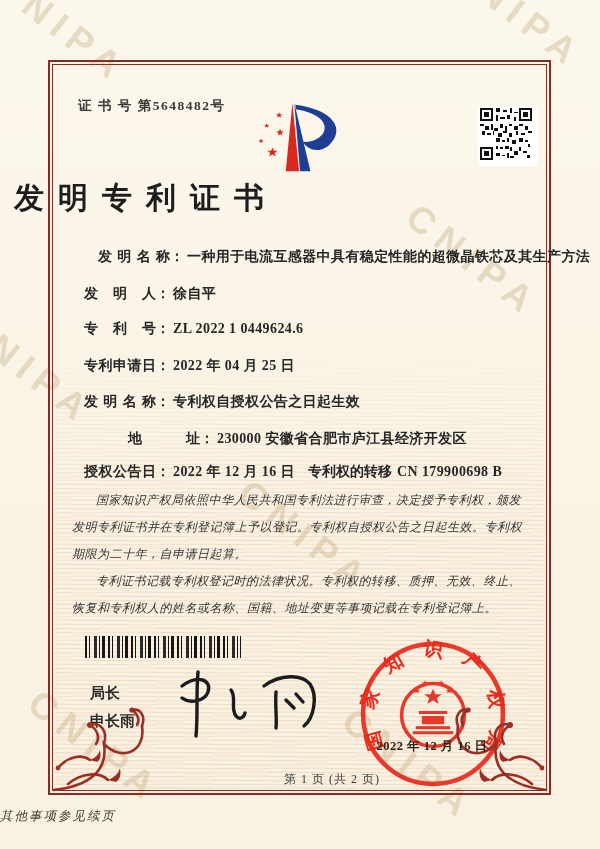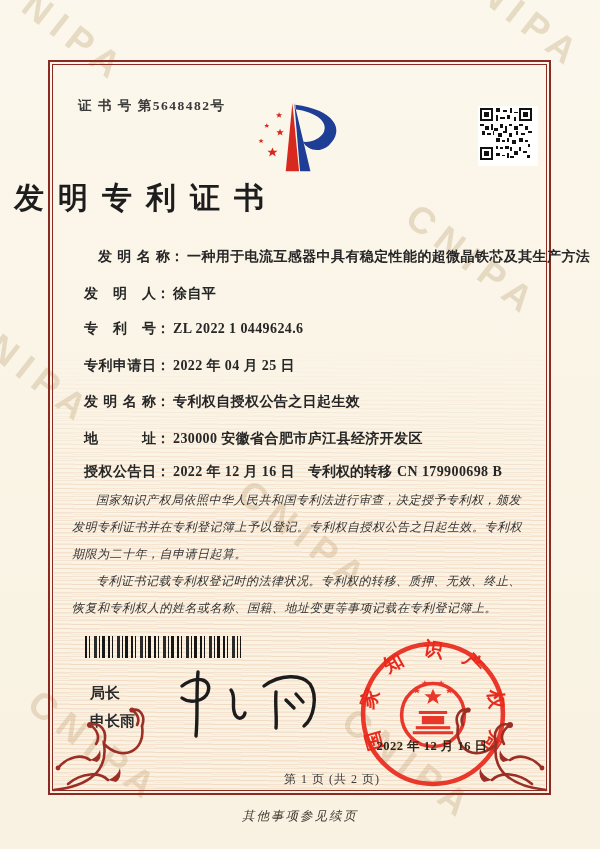--- a/index.html
+++ b/index.html
@@ -38,21 +38,21 @@
     position:absolute; left:0; top:178px; width:100%;
     text-align:left; font-size:30px; font-weight:bold; letter-spacing:14px; text-indent:14px;
     color:#1d1d1d;
   }
   .fields{ position:absolute; left:84px; top:248px; width:440px; font-size:14px; font-weight:bold; color:#262626;}
   .frow{ position:absolute; left:0; white-space:nowrap;}
   .flabel{ display:inline-block; width:72px; text-align:justify; text-align-last:justify; vertical-align:bottom;}
   .fcolon{ margin-right:3px;}
   .fval{ letter-spacing:0.4px;}
   .frow.r0{top:0px;margin-left:14px;} .frow.r1{top:37px;} .frow.r2{top:72px;} .frow.r3{top:109px;}
-  .frow.r4{top:145px;} .frow.r5{top:182px;} .frow.r6{top:215px;}
+  .frow.r4{top:145px;} .frow.r5{top:182px;margin-left:44px;} .frow.r6{top:215px;}
   .frow.r6b{top:215px; left:224px;}
   .body-text{
     position:absolute; left:72px; top:487px; width:460px;
     font-size:12px; line-height:27px; color:#333; font-style:italic; font-weight:500;
   }
   .body-text p{ margin:0; text-indent:2em; letter-spacing:0.5px;}
   .barcode{
     position:absolute; left:85px; top:636px; width:156px; height:22px;
     background:
       repeating-linear-gradient(90deg,#161616 0 2px,transparent 2px 4px,#161616 4px 5px,transparent 5px 9px,#2a2a2a 9px 12px,transparent 12px 14px,#161616 14px 15px,transparent 15px 17px,#161616 17px 20px,transparent 20px 23px);
@@ -60,21 +60,21 @@
   .director{ position:absolute; left:90px; top:684px; font-family:"Liberation Sans","DejaVu Sans",sans-serif; font-weight:bold; font-size:15px; color:#2b2b2b;}
   .director .t{ display:block;}
   .director .n{ display:block; margin-top:9px;}
   .sig{ position:absolute; left:168px; top:660px;}
   .seal{ position:absolute; left:357px; top:638px;}
   .seal-date{
     position:absolute; left:372px; top:738px; width:120px; text-align:center;
     font-size:12.5px; font-weight:bold; color:#2e2318; letter-spacing:0.5px; z-index:5;
   }
   .page-info{ position:absolute; left:0; top:771px; width:100%; text-align:center; font-size:12px; color:#3a3a3a; letter-spacing:1px;margin-left:32px;}
-  .note{ position:absolute; left:0; top:808px; width:100%; text-align:center; font-size:12.5px; color:#3f3a32; font-style:italic; letter-spacing:2px;}
+  .note{ position:absolute; left:0; top:808px; width:100%; text-align:left; font-size:12.5px; color:#3f3a32; font-style:italic; letter-spacing:2px;}
   .flourish{ position:absolute; z-index:4;}
   .fl-left{ left:48px; top:684px;}
   .fl-right{ left:440px; top:684px; transform:scaleX(-1);}
 </style>
 </head>
 <body>
 
 <div class="page">
 
   <div class="wm" style="left:-18px;top:6px;">CNIPA</div>

